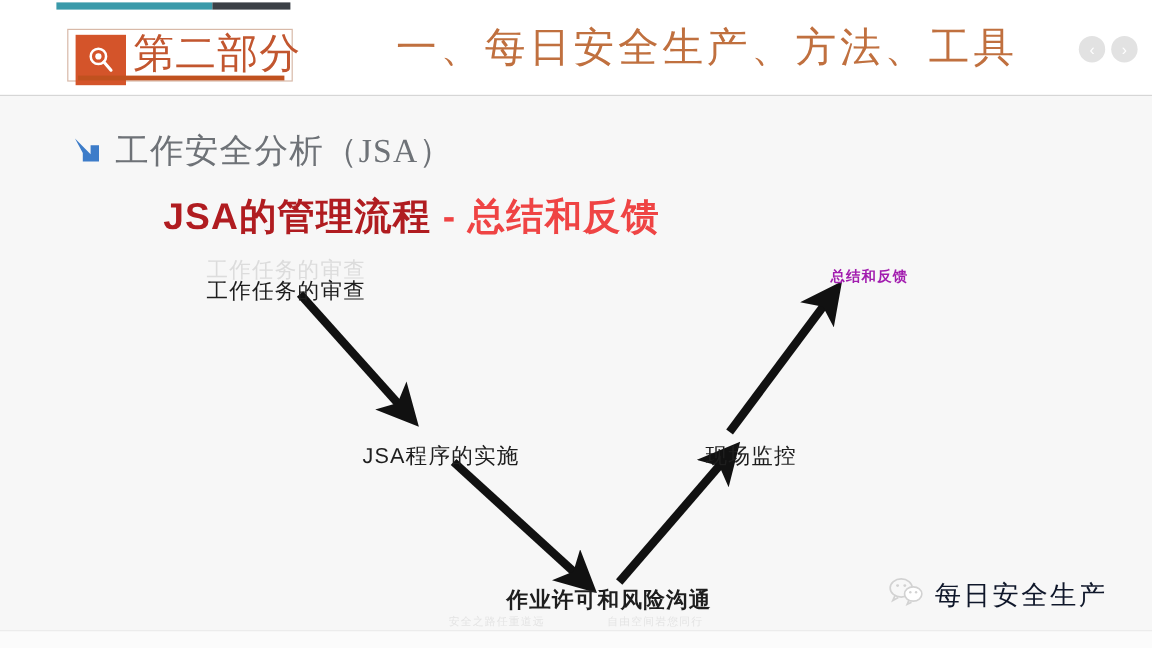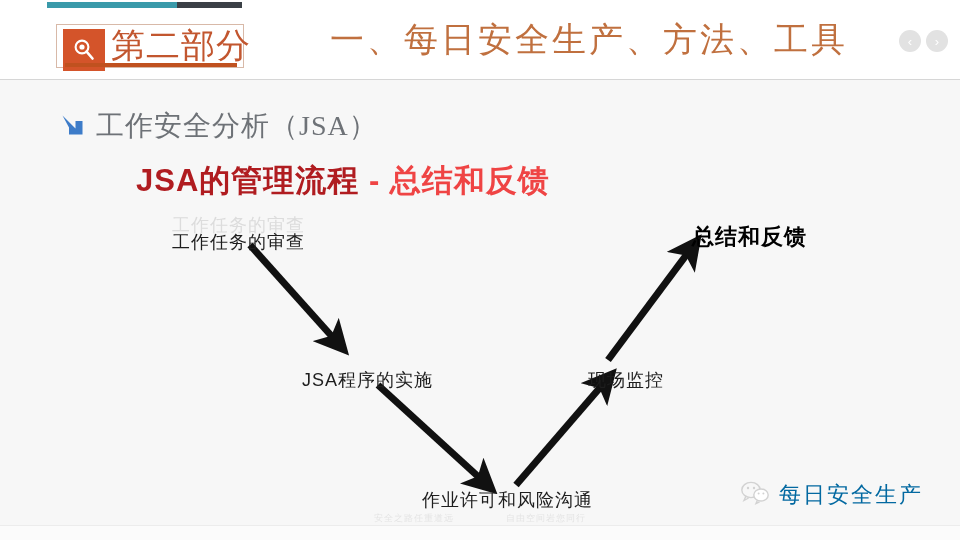--- a/index.html
+++ b/index.html
@@ -120,23 +120,23 @@
   .diagram svg{position:absolute;left:0;top:0;}
 
   .node{
     position:absolute;
     font-size:18px;
     color:#1e1e1e;
     white-space:nowrap;
     letter-spacing:1px;
   }
   .node-red{
-    color:#000000;
+    color:#a21caf;
     font-weight:bold;
-    font-size:22px;
+    font-size:12px;
   }
   .ghost{
     position:absolute;
     font-size:18px;
     color:#dcdcdc;
     white-space:nowrap;
     letter-spacing:1px;
   }
 
   
@@ -151,21 +151,21 @@
     background:#fbfbfb;
     border-top:1px solid #ececec;
   }
 
   .brand{
     position:absolute;left:740px;top:400px;
     display:flex;align-items:center;gap:9px;
   }
   .brand-text{
     font-family:"Liberation Serif","DejaVu Serif",serif;
-    font-size:22px;color:#0369a1;letter-spacing:2px;white-space:nowrap;
+    font-size:22px;color:#0f172a;letter-spacing:2px;white-space:nowrap;
   }
 </style>
 </head>
 <body>
 
 <div class="slide">
 
   <div class="header">
 
     <div class="topbar"></div>
@@ -224,21 +224,21 @@
           <line x1="608" y1="280" x2="690" y2="170"></line>
         </g>
       </svg>
 
       <div class="ghost" style="left:172px;top:133px;">工作任务的审查</div>
 
       <div class="node" style="left:172px;top:150px;">工作任务的审查</div>
 
       <div class="node" style="left:302px;top:288px;text-align:right;">JSA程序的实施</div>
 
-      <div class="node" style="left:422px;top:408px;">作业许可和风险沟通</div>
+      <div class="node" style="left:422px;top:408px;font-weight:bold;">作业许可和风险沟通</div>
 
       <div class="node" style="left:588px;top:288px;">现场监控</div>
 
       <div class="node node-red" style="left:692px;top:142px;">总结和反馈</div>
     </div>
 
     <div class="brand">
       <span>
         <svg width="30" height="26" viewBox="0 0 30 26" aria-hidden="true">
           <ellipse cx="11" cy="10" rx="9.2" ry="7.6" fill="none" stroke="#d2d2d2" stroke-width="1.4"></ellipse>

